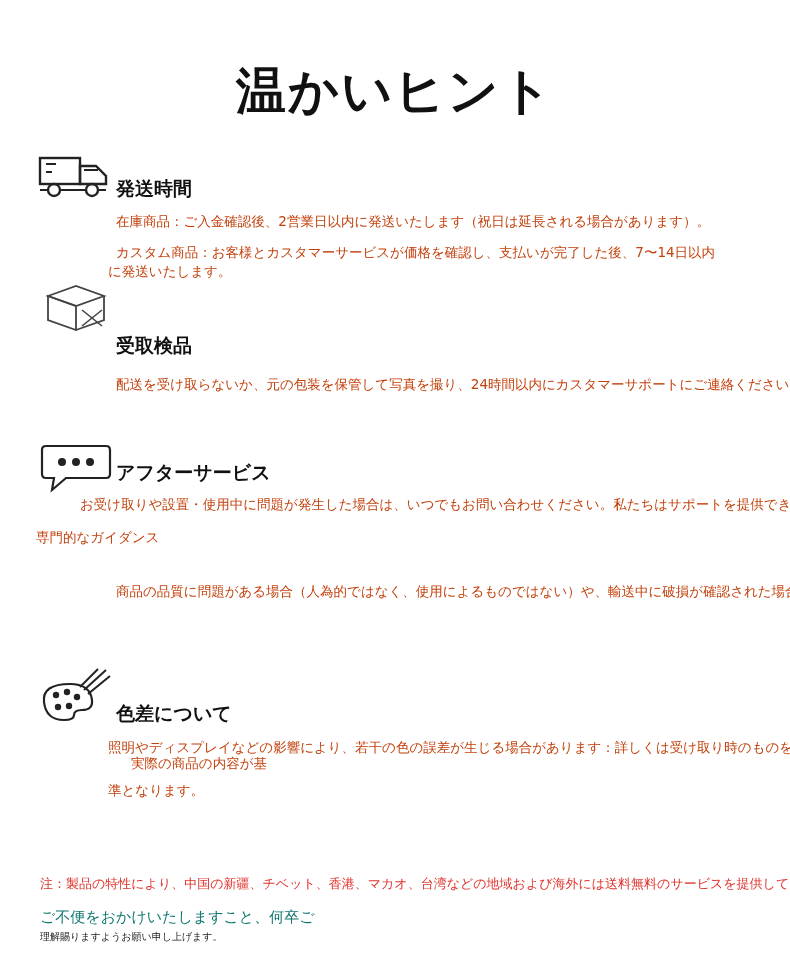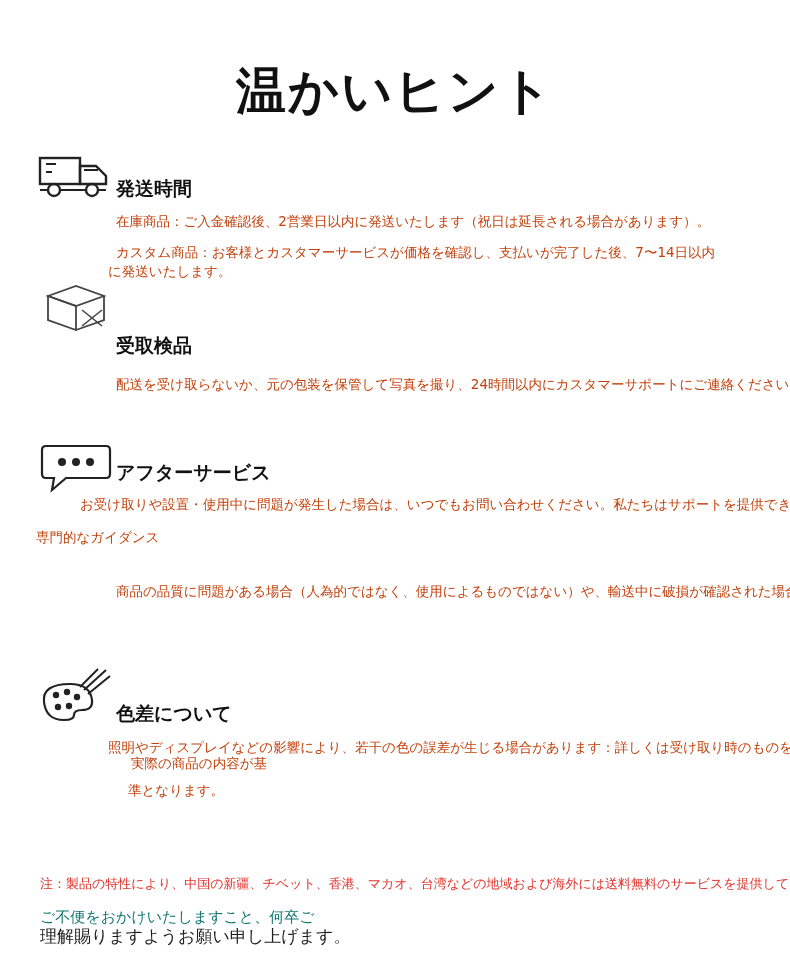--- a/index.html
+++ b/index.html
@@ -85,21 +85,21 @@
   #sec-after .l1 { left: 36px; top: 55px; margin-left: 44px; }
   #sec-after .l2 { left: 36px; top: 88px; }
   #sec-after .l3 { left: 116px; top: 142px; }
   #sec-after .l4 { left: 116px; top: 175px; }
 
   
   #sec-color { top: 668px; }
   #sec-color .sec-title { top: 33px; }
   #sec-color .l1 { left: 108px; top: 70px; }
   #sec-color .l2 { left: 108px; top: 86px; margin-left: 23px; }
-  #sec-color .l3 { left: 108px; top: 113px; margin-left: 20px; }
+  #sec-color .l3 { left: 108px; top: 113px; }
 
   
   .note {
     position: absolute;
     left: 40px;
     top: 874px;
     font-size: 13px;
     line-height: 19px;
     color: #e0322c;
     font-family: "DejaVu Sans", sans-serif;
@@ -112,21 +112,21 @@
     font-size: 15px;
     line-height: 19px;
     color: #0f766e;
     font-family: "DejaVu Sans", sans-serif;
     white-space: nowrap;
   }
   .note-sub2 {
     position: absolute;
     left: 40px;
     top: 927px;
-    font-size: 17px;
+    font-size: 10px;
     line-height: 19px;
     color: #1c1c1c;
     font-family: "DejaVu Sans", sans-serif;
     white-space: nowrap;
   }
   svg { display: block; overflow: visible; }
 </style>
 </head>
 <body>
 

